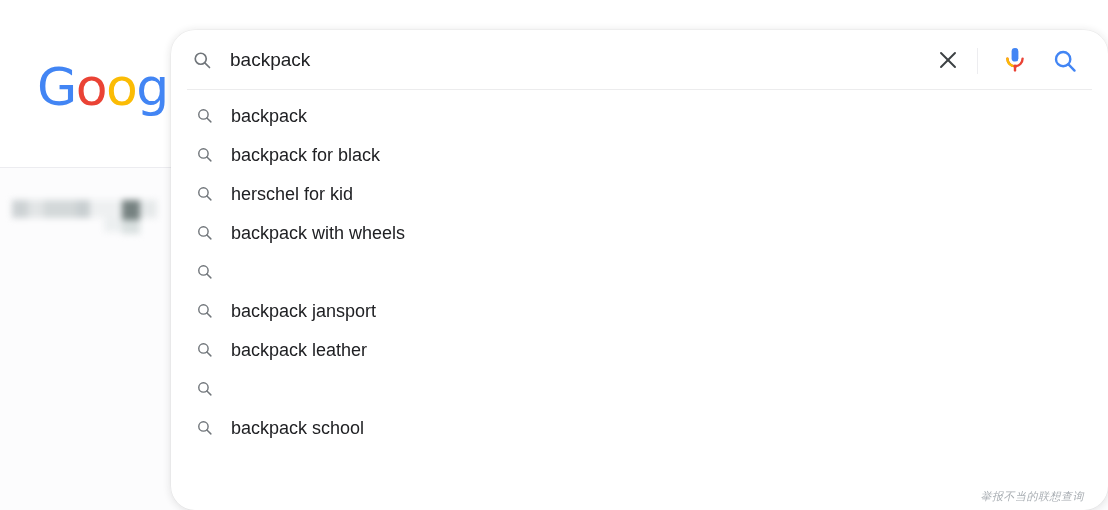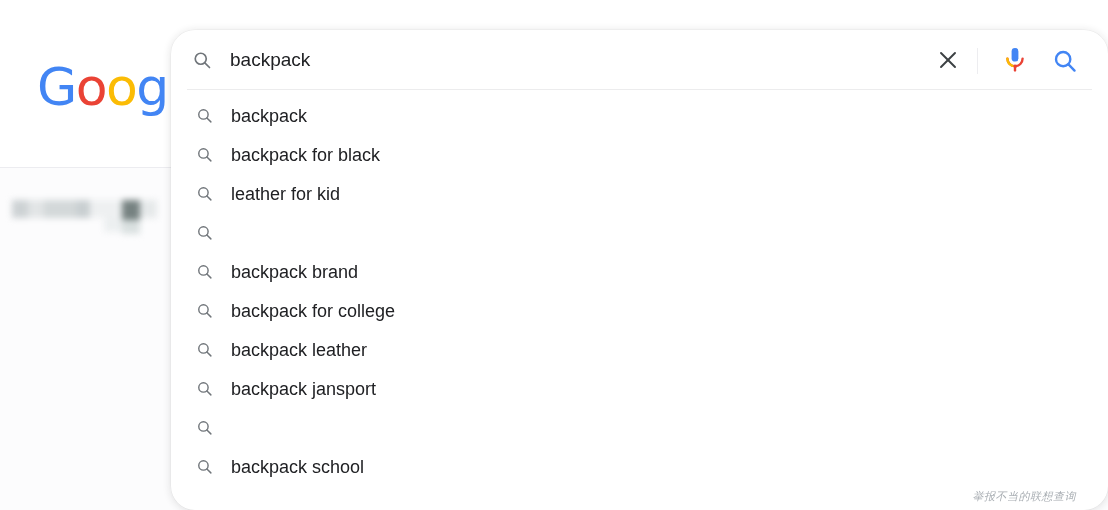--- a/index.html
+++ b/index.html
@@ -188,21 +188,21 @@
     font-family: "Liberation Sans", sans-serif;
     font-size: 18px;
     color: #202124;
     white-space: nowrap;
     line-height: 20px;
   }
 
   
   #watermark {
     position: absolute;
-    right: 32px;
+    right: 24px;
     bottom: 6px;
     font-family: Liberation Serif, serif;
     font-size: 11px;
     color: #9aa0a6;
     font-style: italic;
     letter-spacing: 0.5px;
     white-space: nowrap;
     filter: blur(0.35px);
     opacity: 0.85;
     user-select: none;
@@ -288,55 +288,48 @@
               <circle cx="10.5" cy="10.5" r="6.6"></circle>
               <line x1="15.4" y1="15.4" x2="21" y2="21"></line>
             </svg></span>
           <span class="suggestion-label">backpack for black</span>
         </div>
         <div class="suggestion">
           <span class="suggestion-icon"><svg width="17" height="17" viewBox="0 0 24 24" fill="none" stroke="#70757a" stroke-width="2" stroke-linecap="round">
               <circle cx="10.5" cy="10.5" r="6.6"></circle>
               <line x1="15.4" y1="15.4" x2="21" y2="21"></line>
             </svg></span>
-          <span class="suggestion-label">leather for kid</span>
-        </div>
-        <div class="suggestion">
-          <span class="suggestion-icon"><svg width="17" height="17" viewBox="0 0 24 24" fill="none" stroke="#70757a" stroke-width="2" stroke-linecap="round">
-              <circle cx="10.5" cy="10.5" r="6.6"></circle>
-              <line x1="15.4" y1="15.4" x2="21" y2="21"></line>
-            </svg></span>
-        </div>
-        <div class="suggestion">
-          <span class="suggestion-icon"><svg width="17" height="17" viewBox="0 0 24 24" fill="none" stroke="#70757a" stroke-width="2" stroke-linecap="round">
-              <circle cx="10.5" cy="10.5" r="6.6"></circle>
-              <line x1="15.4" y1="15.4" x2="21" y2="21"></line>
-            </svg></span>
-          <span class="suggestion-label">backpack brand</span>
-        </div>
-        <div class="suggestion">
-          <span class="suggestion-icon"><svg width="17" height="17" viewBox="0 0 24 24" fill="none" stroke="#70757a" stroke-width="2" stroke-linecap="round">
-              <circle cx="10.5" cy="10.5" r="6.6"></circle>
-              <line x1="15.4" y1="15.4" x2="21" y2="21"></line>
-            </svg></span>
-          <span class="suggestion-label">backpack for college</span>
+          <span class="suggestion-label">herschel for kid</span>
+        </div>
+        <div class="suggestion">
+          <span class="suggestion-icon"><svg width="17" height="17" viewBox="0 0 24 24" fill="none" stroke="#70757a" stroke-width="2" stroke-linecap="round">
+              <circle cx="10.5" cy="10.5" r="6.6"></circle>
+              <line x1="15.4" y1="15.4" x2="21" y2="21"></line>
+            </svg></span>
+          <span class="suggestion-label">backpack with wheels</span>
+        </div>
+        <div class="suggestion">
+          <span class="suggestion-icon"><svg width="17" height="17" viewBox="0 0 24 24" fill="none" stroke="#70757a" stroke-width="2" stroke-linecap="round">
+              <circle cx="10.5" cy="10.5" r="6.6"></circle>
+              <line x1="15.4" y1="15.4" x2="21" y2="21"></line>
+            </svg></span>
+        </div>
+        <div class="suggestion">
+          <span class="suggestion-icon"><svg width="17" height="17" viewBox="0 0 24 24" fill="none" stroke="#70757a" stroke-width="2" stroke-linecap="round">
+              <circle cx="10.5" cy="10.5" r="6.6"></circle>
+              <line x1="15.4" y1="15.4" x2="21" y2="21"></line>
+            </svg></span>
+          <span class="suggestion-label">backpack jansport</span>
         </div>
         <div class="suggestion">
           <span class="suggestion-icon"><svg width="17" height="17" viewBox="0 0 24 24" fill="none" stroke="#70757a" stroke-width="2" stroke-linecap="round">
               <circle cx="10.5" cy="10.5" r="6.6"></circle>
               <line x1="15.4" y1="15.4" x2="21" y2="21"></line>
             </svg></span>
           <span class="suggestion-label">backpack leather</span>
-        </div>
-        <div class="suggestion">
-          <span class="suggestion-icon"><svg width="17" height="17" viewBox="0 0 24 24" fill="none" stroke="#70757a" stroke-width="2" stroke-linecap="round">
-              <circle cx="10.5" cy="10.5" r="6.6"></circle>
-              <line x1="15.4" y1="15.4" x2="21" y2="21"></line>
-            </svg></span>
-          <span class="suggestion-label">backpack jansport</span>
         </div>
         <div class="suggestion">
           <span class="suggestion-icon"><svg width="17" height="17" viewBox="0 0 24 24" fill="none" stroke="#70757a" stroke-width="2" stroke-linecap="round">
               <circle cx="10.5" cy="10.5" r="6.6"></circle>
               <line x1="15.4" y1="15.4" x2="21" y2="21"></line>
             </svg></span>
         </div>
         <div class="suggestion">
           <span class="suggestion-icon"><svg width="17" height="17" viewBox="0 0 24 24" fill="none" stroke="#70757a" stroke-width="2" stroke-linecap="round">
               <circle cx="10.5" cy="10.5" r="6.6"></circle>

